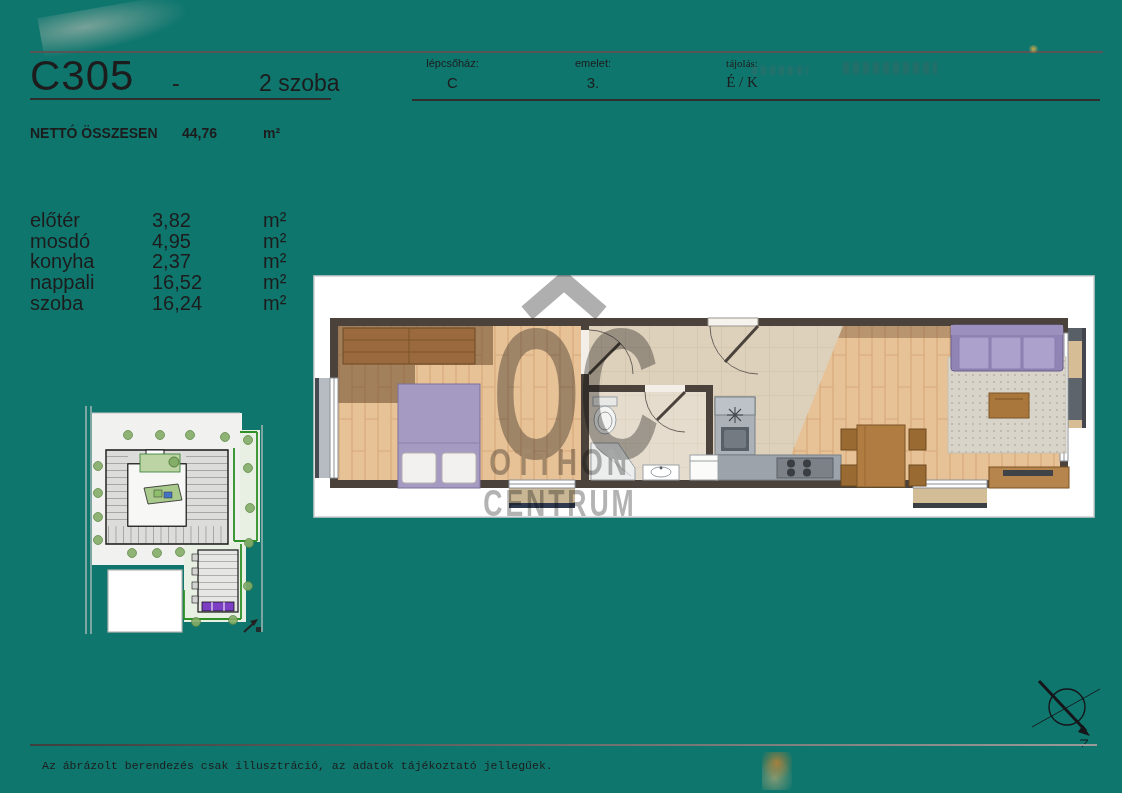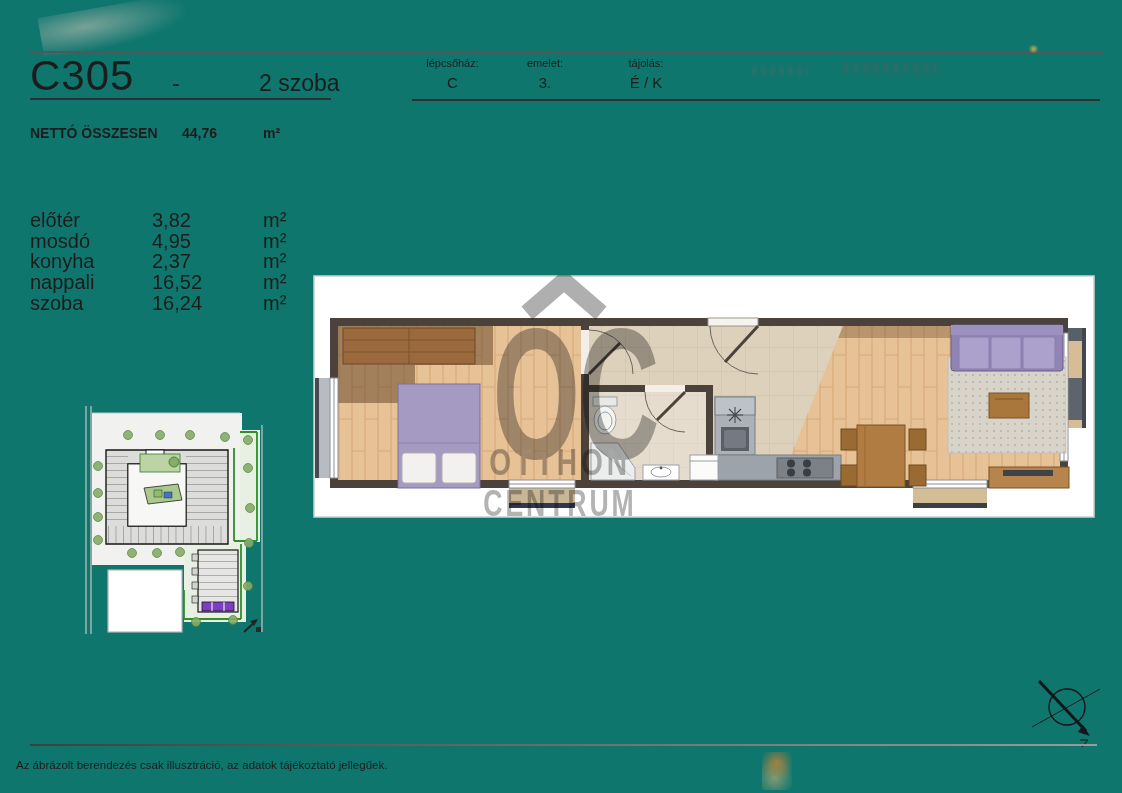--- a/index.html
+++ b/index.html
@@ -5,39 +5,39 @@
   html,body{margin:0;padding:0;background:#fff;}
   .page{position:relative;width:1122px;height:793px;background:#0f766e;overflow:hidden;
         font-family:"Liberation Sans",sans-serif;color:#1c1c1c;}
   .abs{position:absolute;}
   
   .top-rule{left:30px;top:51px;width:1073px;height:2px;background:#565656;}
   .unit-id{left:30px;top:52px;font-size:42px;letter-spacing:1px;}
   .title-sep{left:172px;top:70px;font-size:23px;}
   .room-count{left:259px;top:70px;font-size:23px;}
   .title-underline{left:30px;top:98px;width:301px;height:2px;background:#2e2e2e;}
-  .info-table{left:405px;top:57px;display:flex;}
+  .info-table{left:405px;top:57px;display:flex;gap:48px;}
   .info-col{text-align:center;}
   .info-col:nth-child(1){width:95px;}
   .info-col:nth-child(2){width:90px;}
-  .info-col:nth-child(3){width:112px;}
+  .info-col:nth-child(3){width:112px;font-family:Liberation Serif, serif;}
   .info-label{font-size:11px;}
   .info-value{font-size:15px;margin-top:5px;}
   .info-underline{left:412px;top:99px;width:688px;height:1.6px;background:#2e2e2e;}
   
   .total-row{left:30px;top:125px;display:grid;grid-template-columns:152px 56px 40px;
              font-size:14px;font-weight:bold;}
   .areas-list{left:30px;top:165px;font-size:20px;margin-top:44px;}
   .area-row{display:grid;grid-template-columns:122px 86px 40px;height:20.7px;align-items:baseline;}
   .num{text-align:left;}
   .unit-cell{padding-left:25px;}
   
   .bottom-rule{left:30px;top:744px;width:1067px;height:2.2px;
                background:linear-gradient(to right,#3f3f3f,#9a9a9a);}
-  .disclaimer{left:16px;top:759px;font-size:11.5px;}
+  .disclaimer{left:42px;top:759px;font-size:11.5px;font-family:Liberation Mono, monospace;}
   
   .smudge-topleft{left:40px;top:5px;width:150px;height:42px;transform:rotate(-10deg);
     background:radial-gradient(ellipse at 30% 40%,rgba(222,205,194,.5),rgba(255,255,255,0) 70%);}
   .smudge-text1{left:752px;top:66px;width:56px;height:9px;filter:blur(1.1px);opacity:.45;
     background:repeating-linear-gradient(90deg,rgba(100,100,100,.55) 0 5px,rgba(255,255,255,0) 5px 9px);}
   .smudge-text2{left:843px;top:62px;width:94px;height:12px;filter:blur(1.1px);opacity:.5;
     background:repeating-linear-gradient(90deg,rgba(90,90,90,.6) 0 6px,rgba(255,255,255,0) 6px 10px);}
   .dot-orange{left:1028px;top:45px;width:11px;height:8px;border-radius:50%;filter:blur(.5px);
     background:radial-gradient(circle,rgba(235,177,70,.85),rgba(255,255,255,0) 75%);}
   .blob-bottom{left:762px;top:752px;width:30px;height:38px;filter:blur(.4px);

